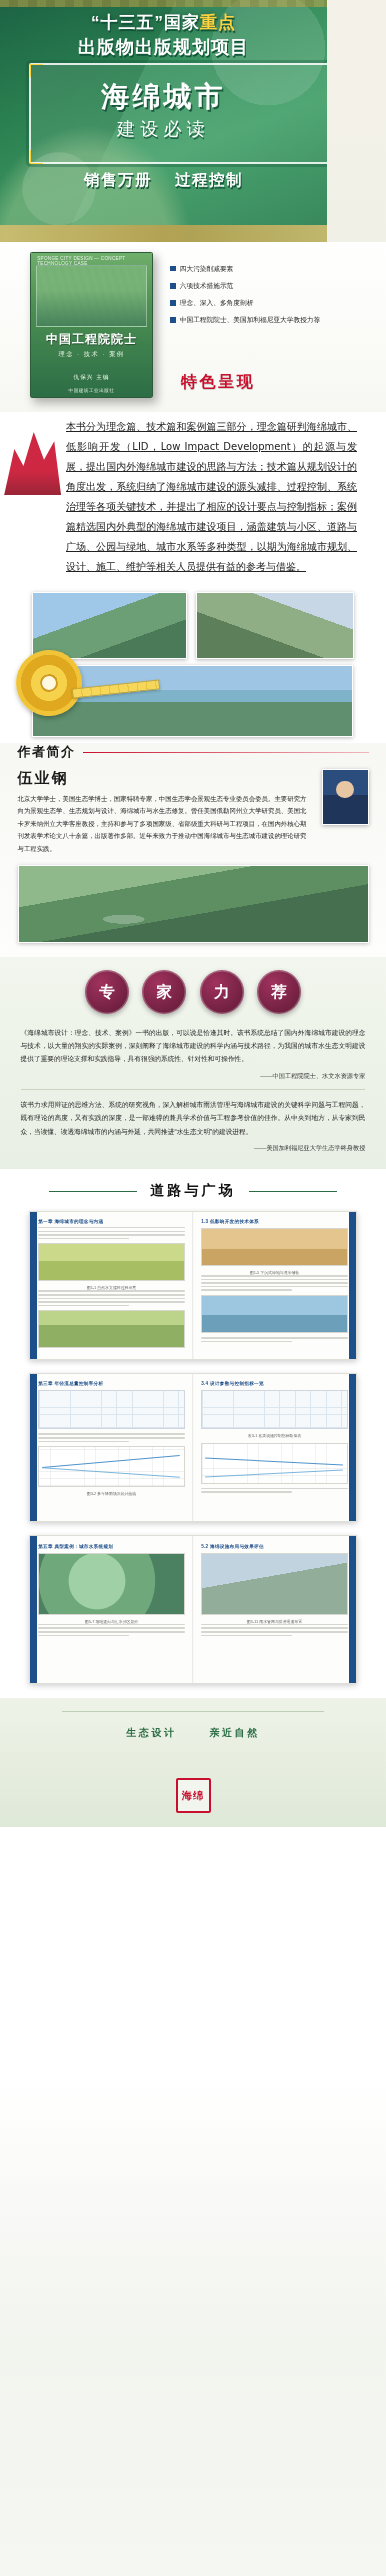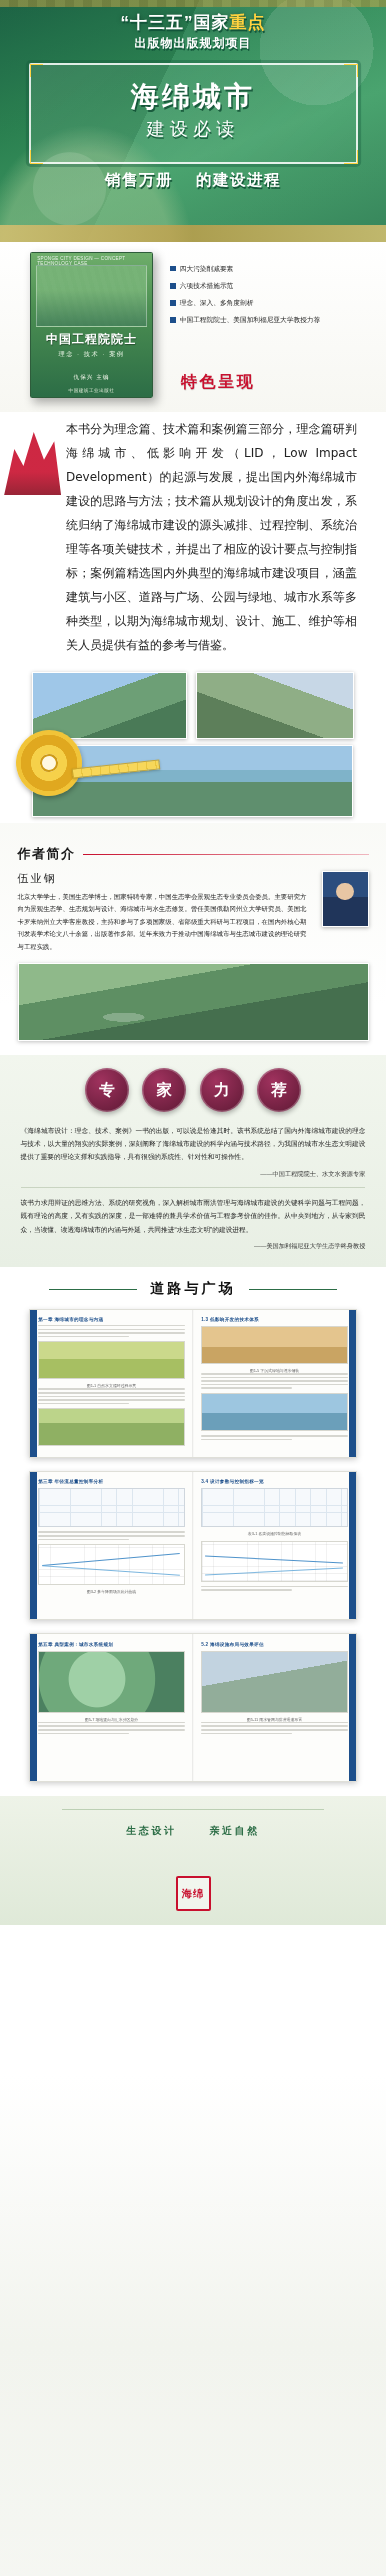--- a/index.html
+++ b/index.html
@@ -13,21 +13,21 @@
     position: relative;
     width: 386px;
     min-height: 3348px;
     background: linear-gradient(180deg, #f4f1e8 0%, #eef0e6 14%, #ffffff 30%, #ffffff 62%, #f2f4ee 70%, #ffffff 100%);
     overflow: hidden;
   }
 
   
   .banner {
     position: relative;
-    width: 386px;
+    width: 327px;
     height: 242px;
     background: linear-gradient(160deg, #1f6b4a 0%, #2e8b57 35%, #3f9e66 60%, #2a7d50 100%);
     overflow: hidden;
   }
   .banner-art {
     position: absolute; inset: 0;
     background:
       radial-gradient(circle at 18% 78%, rgba(255,255,255,0.20) 0 36px, transparent 37px),
       radial-gradient(circle at 82% 20%, rgba(255,255,255,0.12) 0 57px, transparent 57px),
       linear-gradient(115deg, rgba(0,0,0,0.08) 0 40%, rgba(255,255,255,0.06) 40% 100%);
@@ -46,21 +46,21 @@
     position: absolute; top: 11.3px; left: 0; right: 0;
     text-align: center;
     font-size: 17px; font-weight: bold; letter-spacing: 1px;
     color: #ffffff;
     text-shadow: 1px 1.5px 0 #12563a, 0 0 5.2px rgba(0,0,0,.35);
   }
   .headline-1 .accent { color: #ffd23f; }
   .headline-2 {
     position: absolute; top: 35px; left: 0; right: 0;
     text-align: center;
-    font-size: 12px; font-weight: bold; letter-spacing: 1px;
+    font-size: 18px; font-weight: bold; letter-spacing: 1px;
     color: #ffffff;
     text-shadow: 1px 1.5px 0 #12563a;
   }
   .title-frame {
     position: absolute; top: 63px; left: 29px;
     width: 329px; height: 101px;
     border: 2.1px solid rgba(255,255,255,.85);
     border-radius: 2.1px;
     background: linear-gradient(135deg, rgba(255,255,255,.10), rgba(255,255,255,.02));
     box-shadow: 0 0 0 3.1px rgba(20,90,60,.35);
@@ -162,22 +162,23 @@
   .desc-deco-left {
     position: absolute; left: 4.1px; top: 6.2px; width: 57px; height: 77px;
     background:
       linear-gradient(180deg,#c8102e 0 70%, #8d0c20 100%);
     clip-path: polygon(0 100%, 18% 40%, 34% 62%, 52% 18%, 70% 54%, 88% 30%, 100% 100%);
     opacity: .9;
   }
   .desc-text {
     position: relative;
     margin: 0 29px 0 66px;
-    font-size: 12px; line-height: 2.0; color: #222; text-align: justify;
+    font-size: 10px; line-height: 2.0; color: #222; text-align: justify;
     font-family: "DejaVu Sans", sans-serif;
+    text-decoration: underline;
   }
   .photo-strip {
     position: relative; margin: 11.3px 0 0 0; height: 155px; width: 386px;
   }
   .ph { position: absolute; border: 1.5px solid #ffffff; box-shadow: 0 1px 4.1px rgba(0,0,0,.28); }
   .ph1 { left: 32px; top: 3.1px; width: 155px; height: 67px;
     background: linear-gradient(160deg,#9fc7e8 0 38%,#6d9f76 38% 68%,#4a7a57 68% 100%); }
   .ph2 { left: 196px; top: 3.1px; width: 158px; height: 67px;
     background: linear-gradient(200deg,#c7d7e6 0 30%,#8fae86 30% 62%,#5d7f5a 62% 100%); }
   .ph3 { left: 32px; top: 77px; width: 321px; height: 72px;
@@ -195,21 +196,21 @@
     box-shadow: inset 0 0 0 2.1px #cf9b18;
   }
   .tape-strip {
     position: absolute; left: 72px; top: 96px; width: 88px; height: 10.3px;
     background: repeating-linear-gradient(90deg,#f7d75a 0 8.2px,#e9c53f 8.2px 9.3px);
     border: 0.5px solid #c9a42c; transform: rotate(-6deg);
     box-shadow: 0 1px 2.6px rgba(0,0,0,.22);
   }
 
   
-  .author-section { position: relative; width: 386px; margin-top: 22px; }
+  .author-section { position: relative; width: 386px; margin-top: 0; }
   .sec-head {
     display: flex; align-items: center; gap: 7.2px;
     padding: 0 17.5px; margin-bottom: 7.2px;
   }
   .sec-head .txt {
     font-family: "DejaVu Serif", serif;
     font-size: 13px; font-weight: bold; color: #1a1a1a; letter-spacing: 1.5px;
   }
   .sec-head .rule { flex: 1; height: 1.5px; background: linear-gradient(90deg,#c8102e,#f0b7bf); }
   .author-row { position: relative; padding: 0 17.5px; min-height: 62px; }
@@ -217,21 +218,21 @@
     position: absolute; right: 17.5px; top: 0; width: 47px; height: 56px;
     border: 1px solid #ffffff; box-shadow: 0 1px 4.1px rgba(0,0,0,.3);
     background: linear-gradient(180deg,#2b4d7e 0 46%,#20355a 46% 100%);
   }
   .author-photo:after {
     content:""; position:absolute; left:50%; top:11.3px; width:17.5px; height:17.5px;
     margin-left:-8.8px; border-radius:50%; background:#e7c6a4;
   }
   .author-name {
     font-family: "DejaVu Serif", serif;
-    font-size: 11px; font-weight: normal; color: #1a1a1a; letter-spacing: 2.1px; margin-bottom: 5.2px;
+    font-size: 15px; font-weight: bold; color: #1a1a1a; letter-spacing: 2.1px; margin-bottom: 5.2px;
   }
   .author-bio {
     font-size: 6.4px; line-height: 1.95; color: #222; text-align: justify;
     margin-right: 62px;
   }
   .author-photo-wide {
     margin: 9.3px 17.5px 0; height: 78px; border: 1.5px solid #fff;
     box-shadow: 0 1px 4.1px rgba(0,0,0,.25);
     background:
       radial-gradient(ellipse at 30% 70%, rgba(255,255,255,.25) 0 20.6px, transparent 21px),
@@ -360,21 +361,21 @@
       <span class="title-corner tc-tl"></span>
       <span class="title-corner tc-tr"></span>
       <span class="title-corner tc-bl"></span>
       <span class="title-corner tc-br"></span>
     </div>
     <div class="big-title">海绵城市</div>
     <div class="sub-title">建设必读</div>
 
     <div class="sales-row">
       <span>销售万册</span>
-      <span>的建设进程</span>
+      <span>过程控制</span>
     </div>
     <div class="banner-bottom-strip"></div>
   </div>
 
   <div class="book-section">
     <div class="book-wrap">
       <div class="book-cover">
         <div class="book-en">SPONGE CITY DESIGN — CONCEPT TECHNOLOGY CASE</div>
         <div class="book-photo"></div>
         <div class="book-cn-title">中国工程院院士</div>

